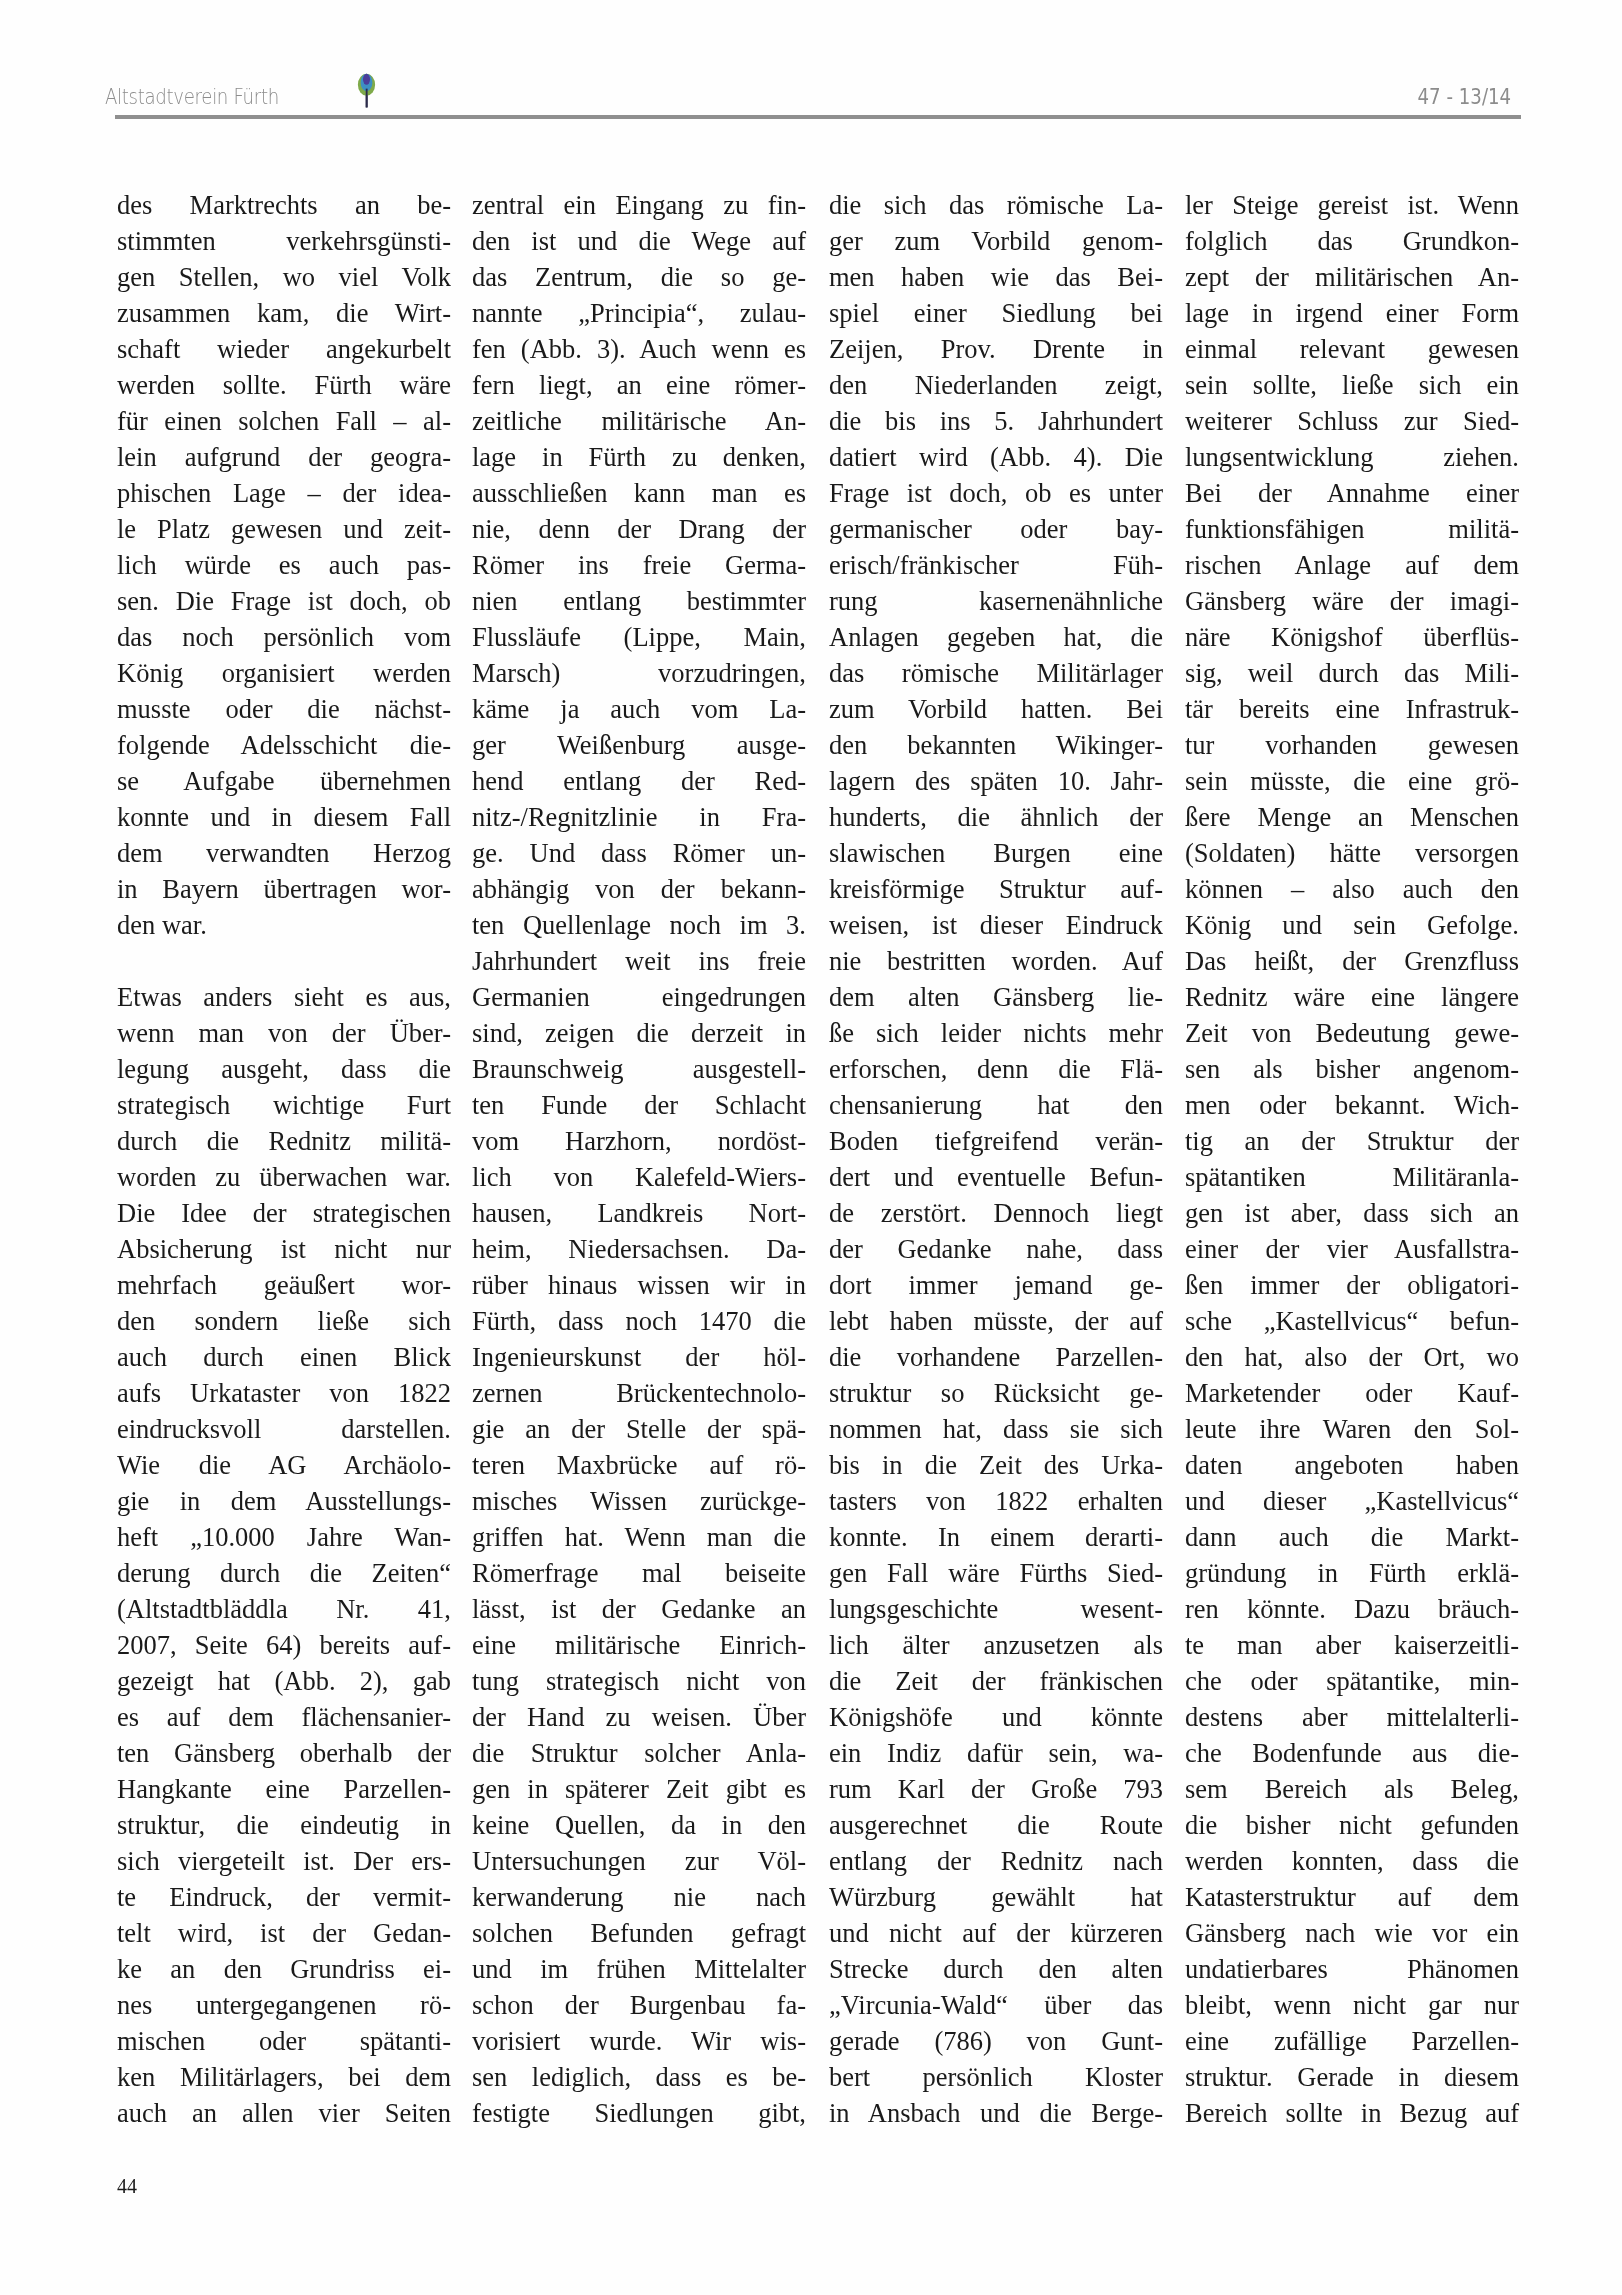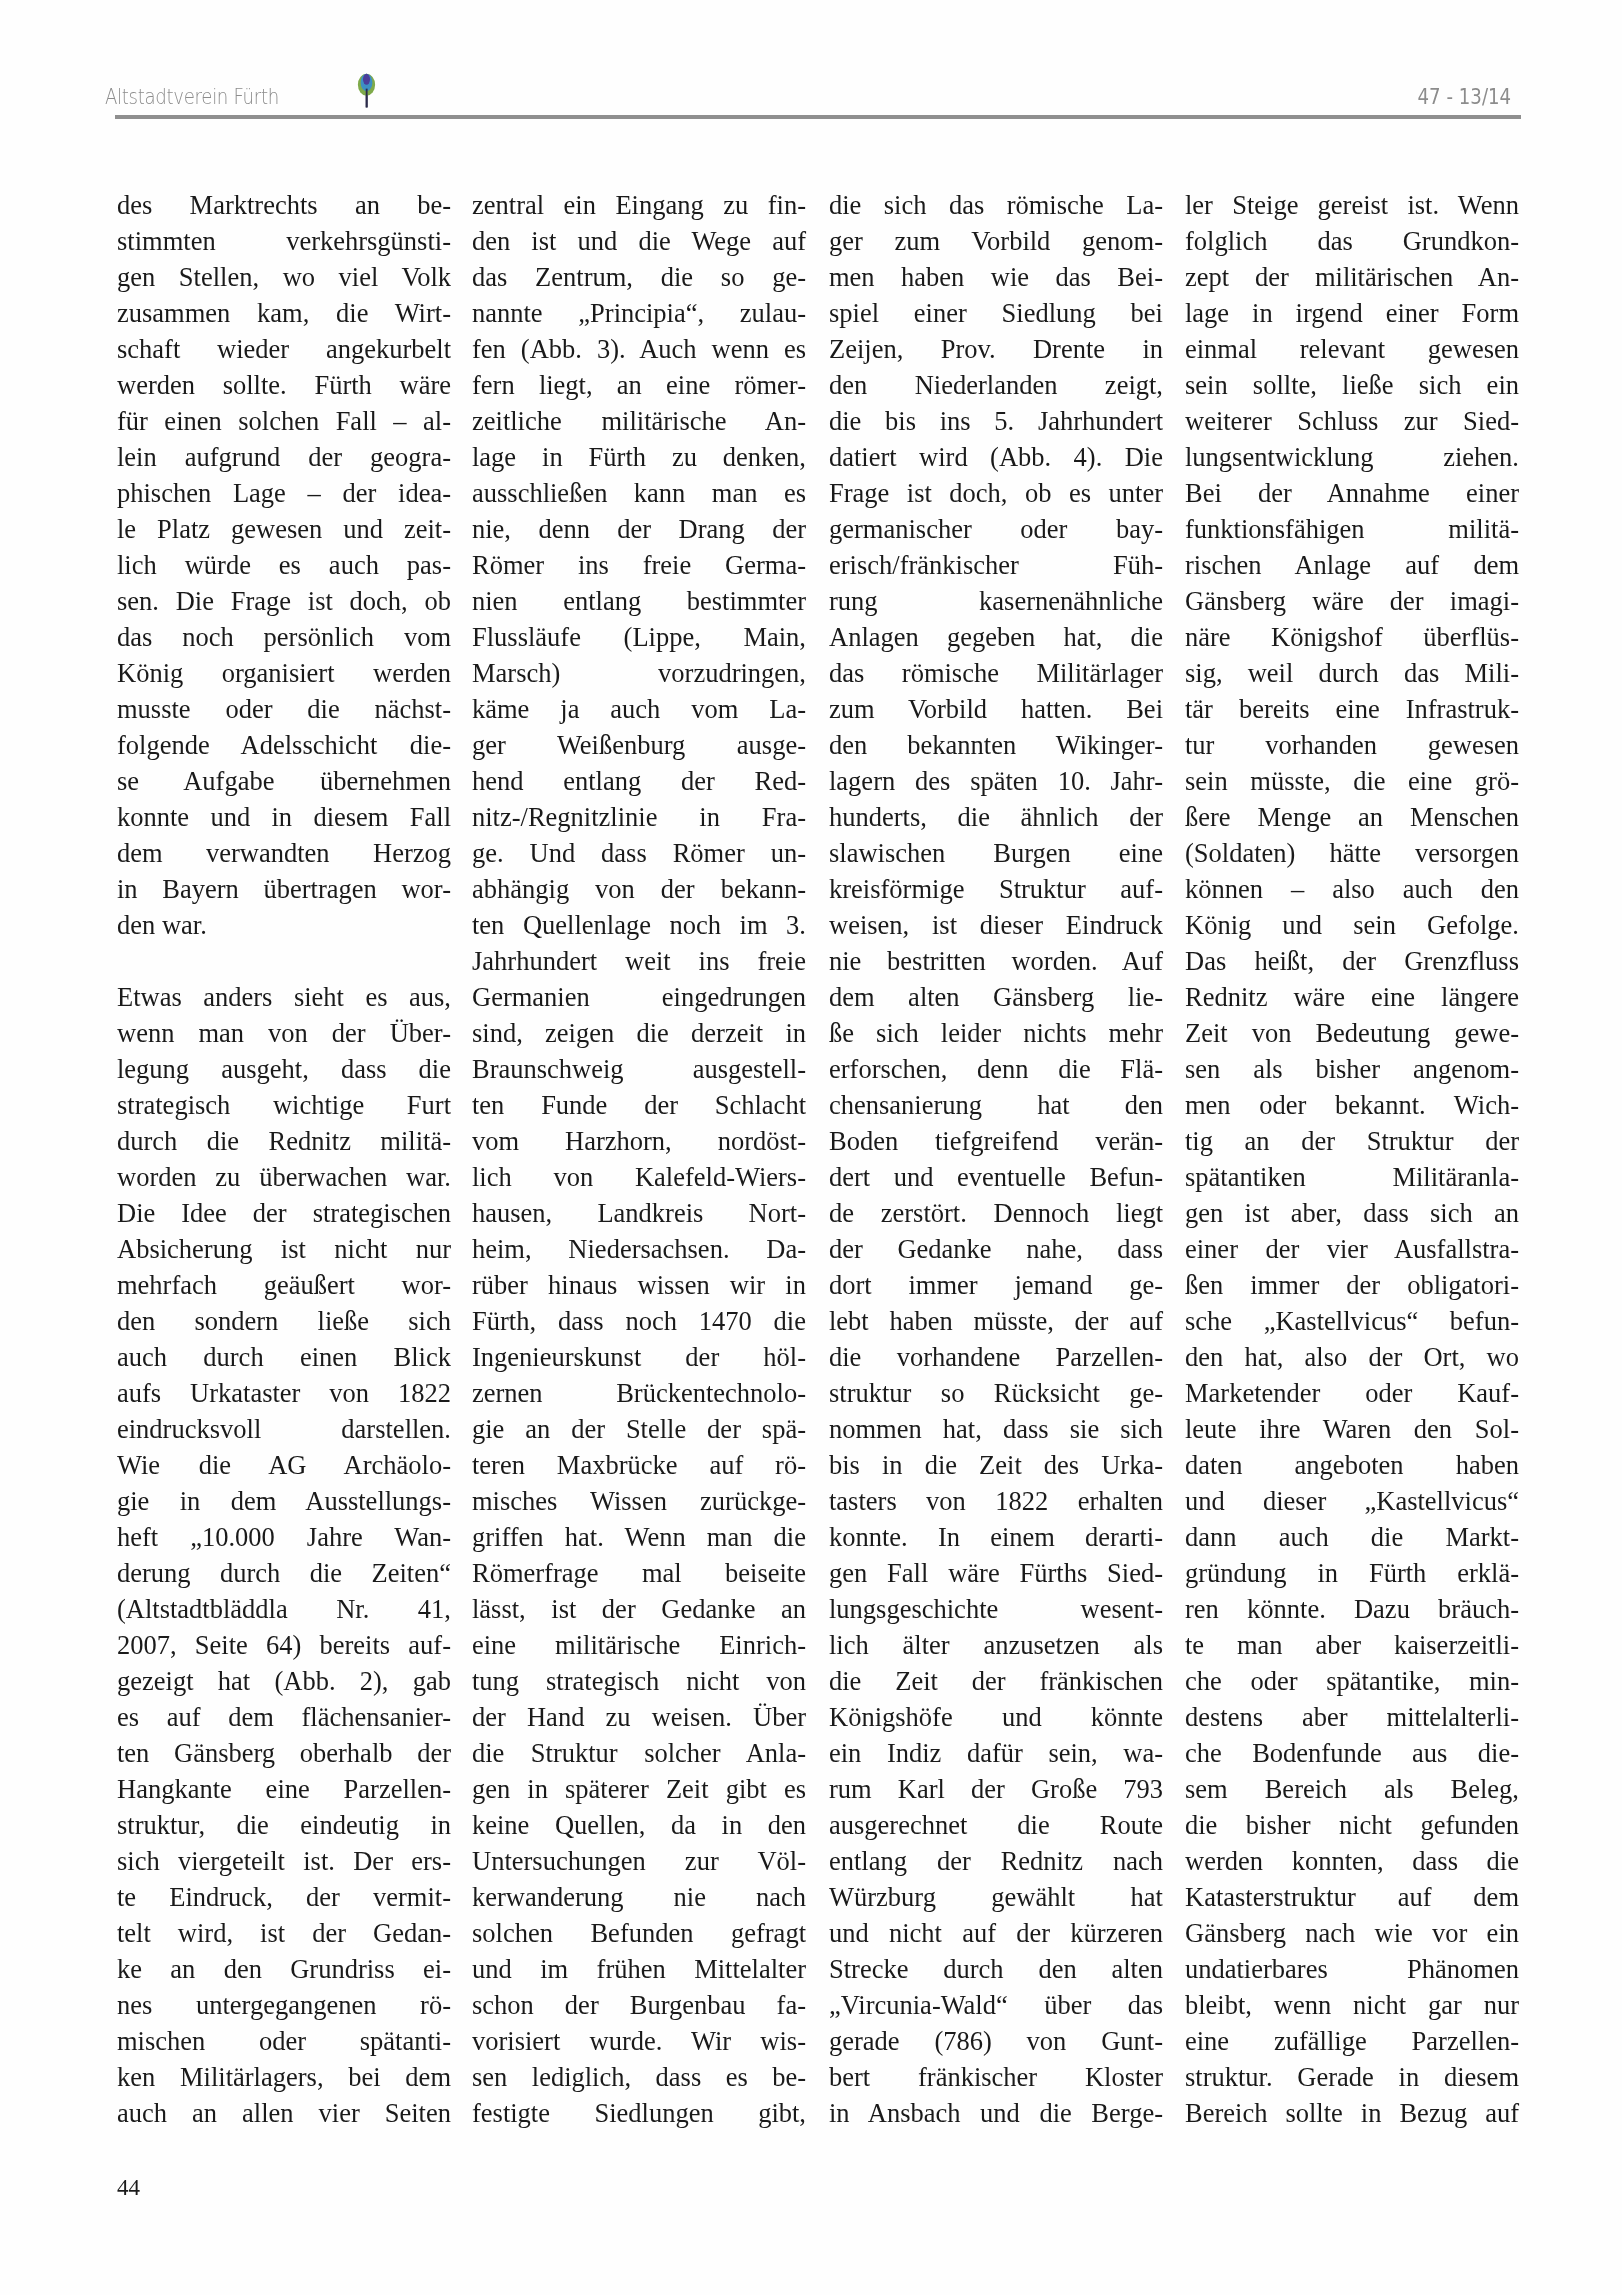--- a/index.html
+++ b/index.html
@@ -11,21 +11,21 @@
   .logo { position: absolute; left: 252px; top: -6.3px; width: 19px; height: 36px; }
   .header-rule { position: absolute; left: 115px; top: 115px; width: 1406px; height: 4px; background: #8f8f8f; }
   .col { position: absolute; top: 187px; width: 334px; font-family: Liberation Serif, serif; font-size: 26.5px; line-height: 36px; color: #1a1a1a; }
   .col .ln { display: block; height: 36px; white-space: nowrap; text-align: justify; text-align-last: justify; }
   .col .ln.last { text-align-last: left; }
   .col .ln.blank { text-align-last: left; }
   #col-1 { left: 117px; }
   #col-2 { left: 472px; }
   #col-3 { left: 829px; }
   #col-4 { left: 1185px; }
-  .page-number { position: absolute; left: 117px; top: 2175px; font-family: "Liberation Serif", serif; font-size: 23px; color: #1a1a1a; }
+  .page-number { position: absolute; left: 117px; top: 2175px; font-family: "Liberation Serif", serif; font-size: 20px; color: #1a1a1a; }
 </style>
 </head>
 <body>
 
 <div class="page">
 
   <div class="header">
     <span class="header-title">Altstadtverein Fürth</span>
     <svg class="logo" viewBox="0 0 24 46">
       <rect x="11" y="22" width="2.4" height="22" fill="#2b2b4a"></rect>
@@ -196,21 +196,21 @@
       <span class="ln">Königshöfe und könnte</span>
       <span class="ln">ein Indiz dafür sein, wa-</span>
       <span class="ln">rum Karl der Große 793</span>
       <span class="ln">ausgerechnet die Route</span>
       <span class="ln">entlang der Rednitz nach</span>
       <span class="ln">Würzburg gewählt hat</span>
       <span class="ln">und nicht auf der kürzeren</span>
       <span class="ln">Strecke durch den alten</span>
       <span class="ln">„Vircunia-Wald“ über das</span>
       <span class="ln">gerade (786) von Gunt-</span>
-      <span class="ln">bert fränkischer Kloster</span>
+      <span class="ln">bert persönlich Kloster</span>
       <span class="ln">in Ansbach und die Berge-</span>
     </div>
   <div class="col" id="col-4">
       <span class="ln">ler Steige gereist ist. Wenn</span>
       <span class="ln">folglich das Grundkon-</span>
       <span class="ln">zept der militärischen An-</span>
       <span class="ln">lage in irgend einer Form</span>
       <span class="ln">einmal relevant gewesen</span>
       <span class="ln">sein sollte, ließe sich ein</span>
       <span class="ln">weiterer Schluss zur Sied-</span>

